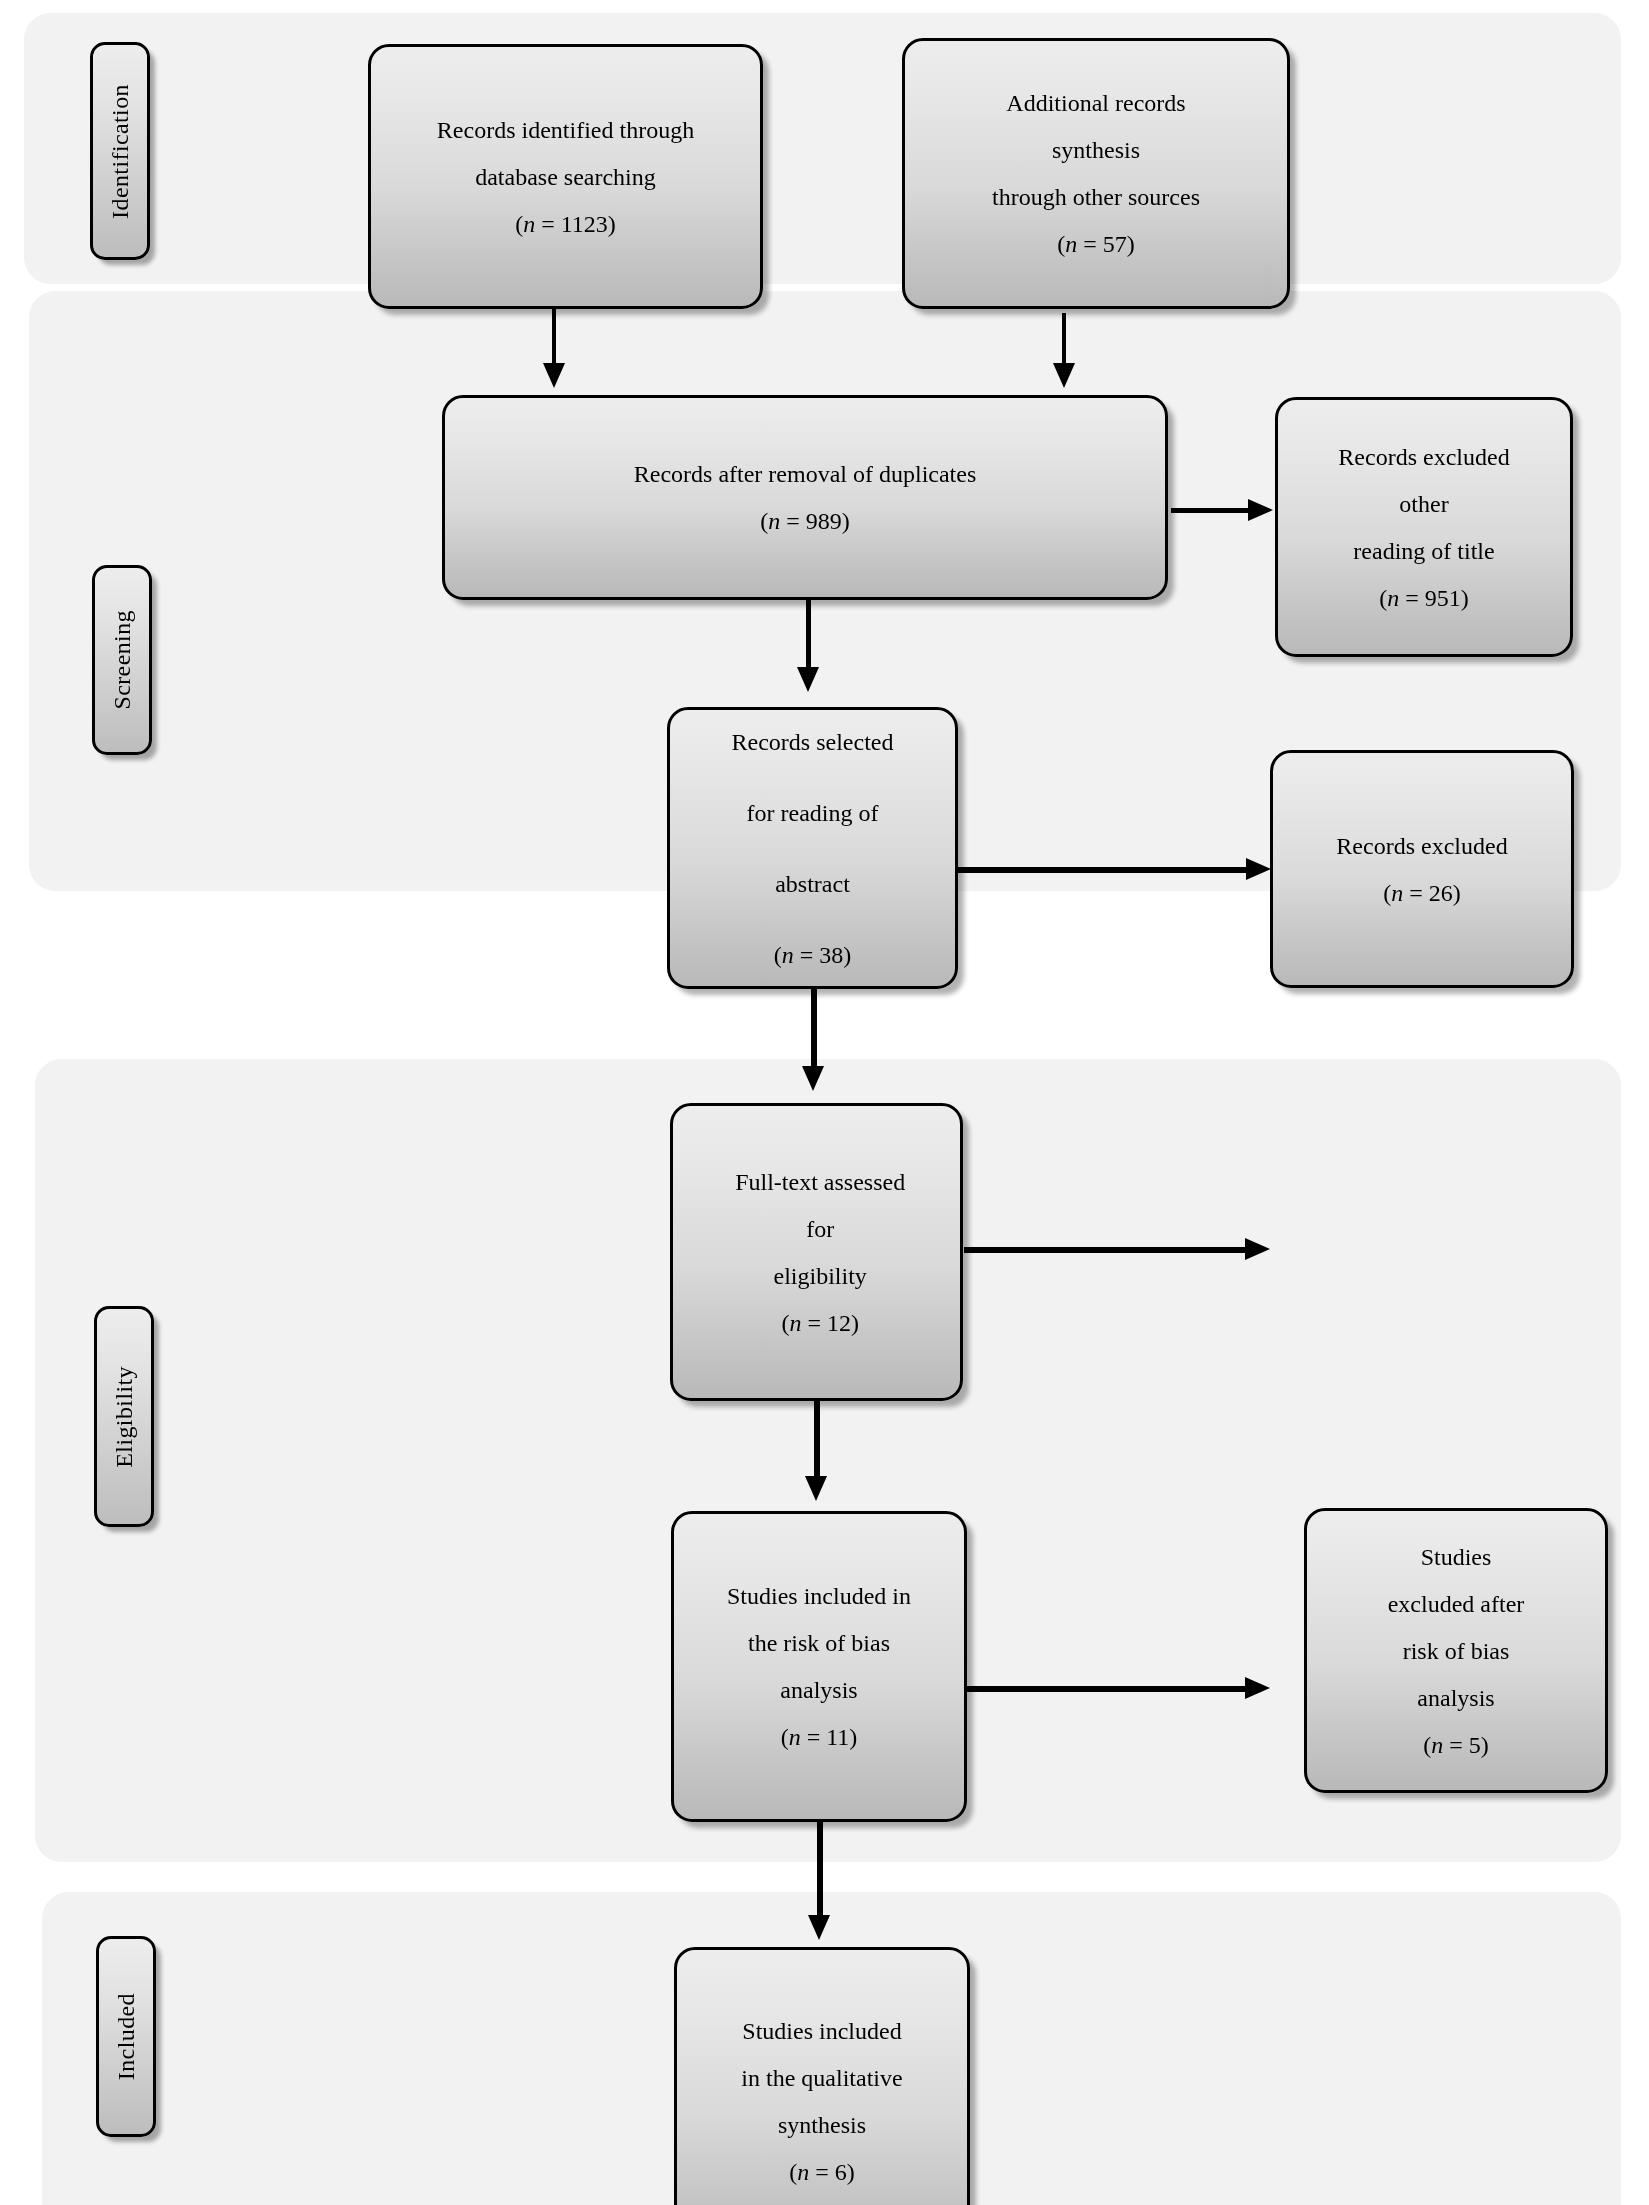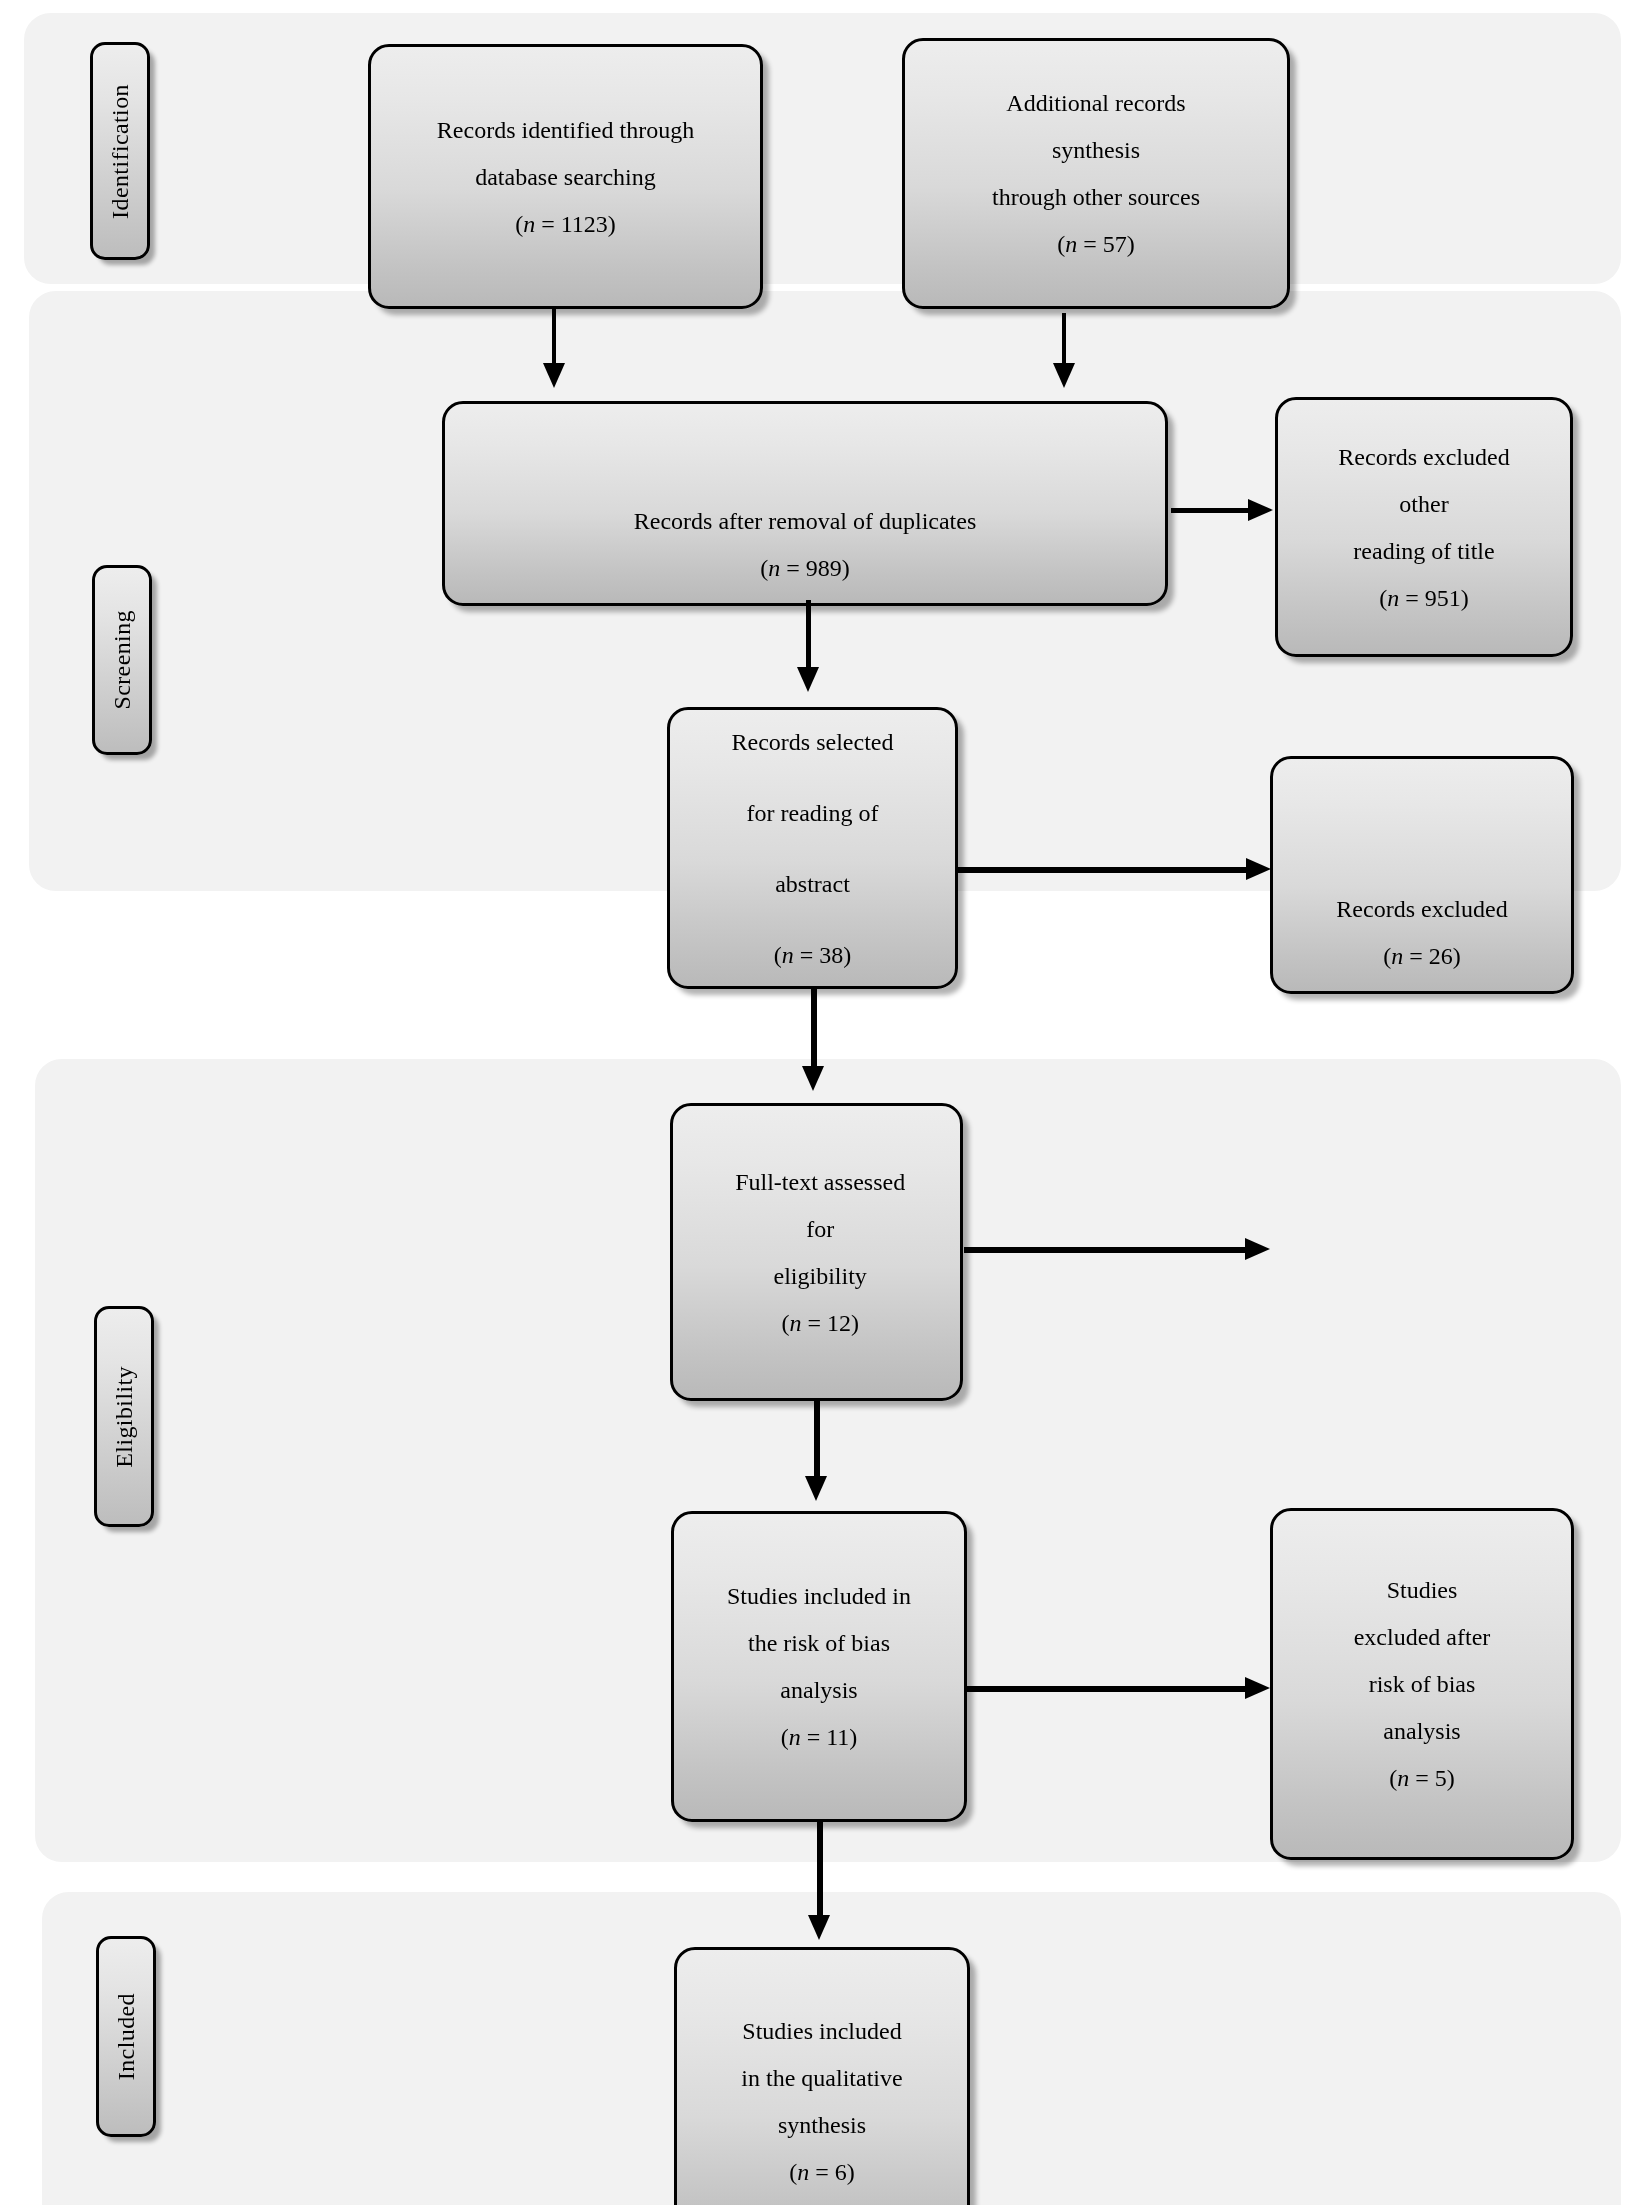--- a/index.html
+++ b/index.html
@@ -70,21 +70,21 @@
     line-height: 1.0;
     margin: 11.5px 0;
     white-space: nowrap;
   }
   .node .line.count {
     white-space: nowrap;
   }
   .node .line.count i {
     font-style: italic;
   }
-  .node.mid   { justify-content: flex-end; margin-top: 6px; }
+  .node.mid   { justify-content: center; }
 
   
   .vline {
     position: absolute;
     background: #000000;
   }
   .hline {
     position: absolute;
     background: #000000;
   }
@@ -200,21 +200,21 @@
   <div class="vline" style="left:814px; top:1400px; width:5.7px; height:77px;"></div>
   <div class="arrow-down" style="left:805px; top:1476px;"></div>
 
   <div class="node" style="left:671px; top:1511px; width:296px; height:311px;">
     <span class="line">Studies included in</span>
     <span class="line">the risk of bias</span>
     <span class="line">analysis</span>
     <span class="line count">(<i>n</i>&nbsp;=&nbsp;11)</span>
   </div>
 
-  <div class="node" style="left:1270px; top:1508px; width:304px; height:352px;align-items:flex-end;">
+  <div class="node" style="left:1304px; top:1508px; width:304px; height:285px;align-items:flex-end;">
     <span class="line">Studies</span>
     <span class="line">excluded after</span>
     <span class="line">risk of bias</span>
     <span class="line">analysis</span>
     <span class="line count">(<i>n</i>&nbsp;=&nbsp;5)</span>
   </div>
 
   <div class="hline" style="left:967px; top:1686px; width:281px; height:5.7px;"></div>
   <div class="arrow-right" style="left:1245px; top:1677px;"></div>
 

